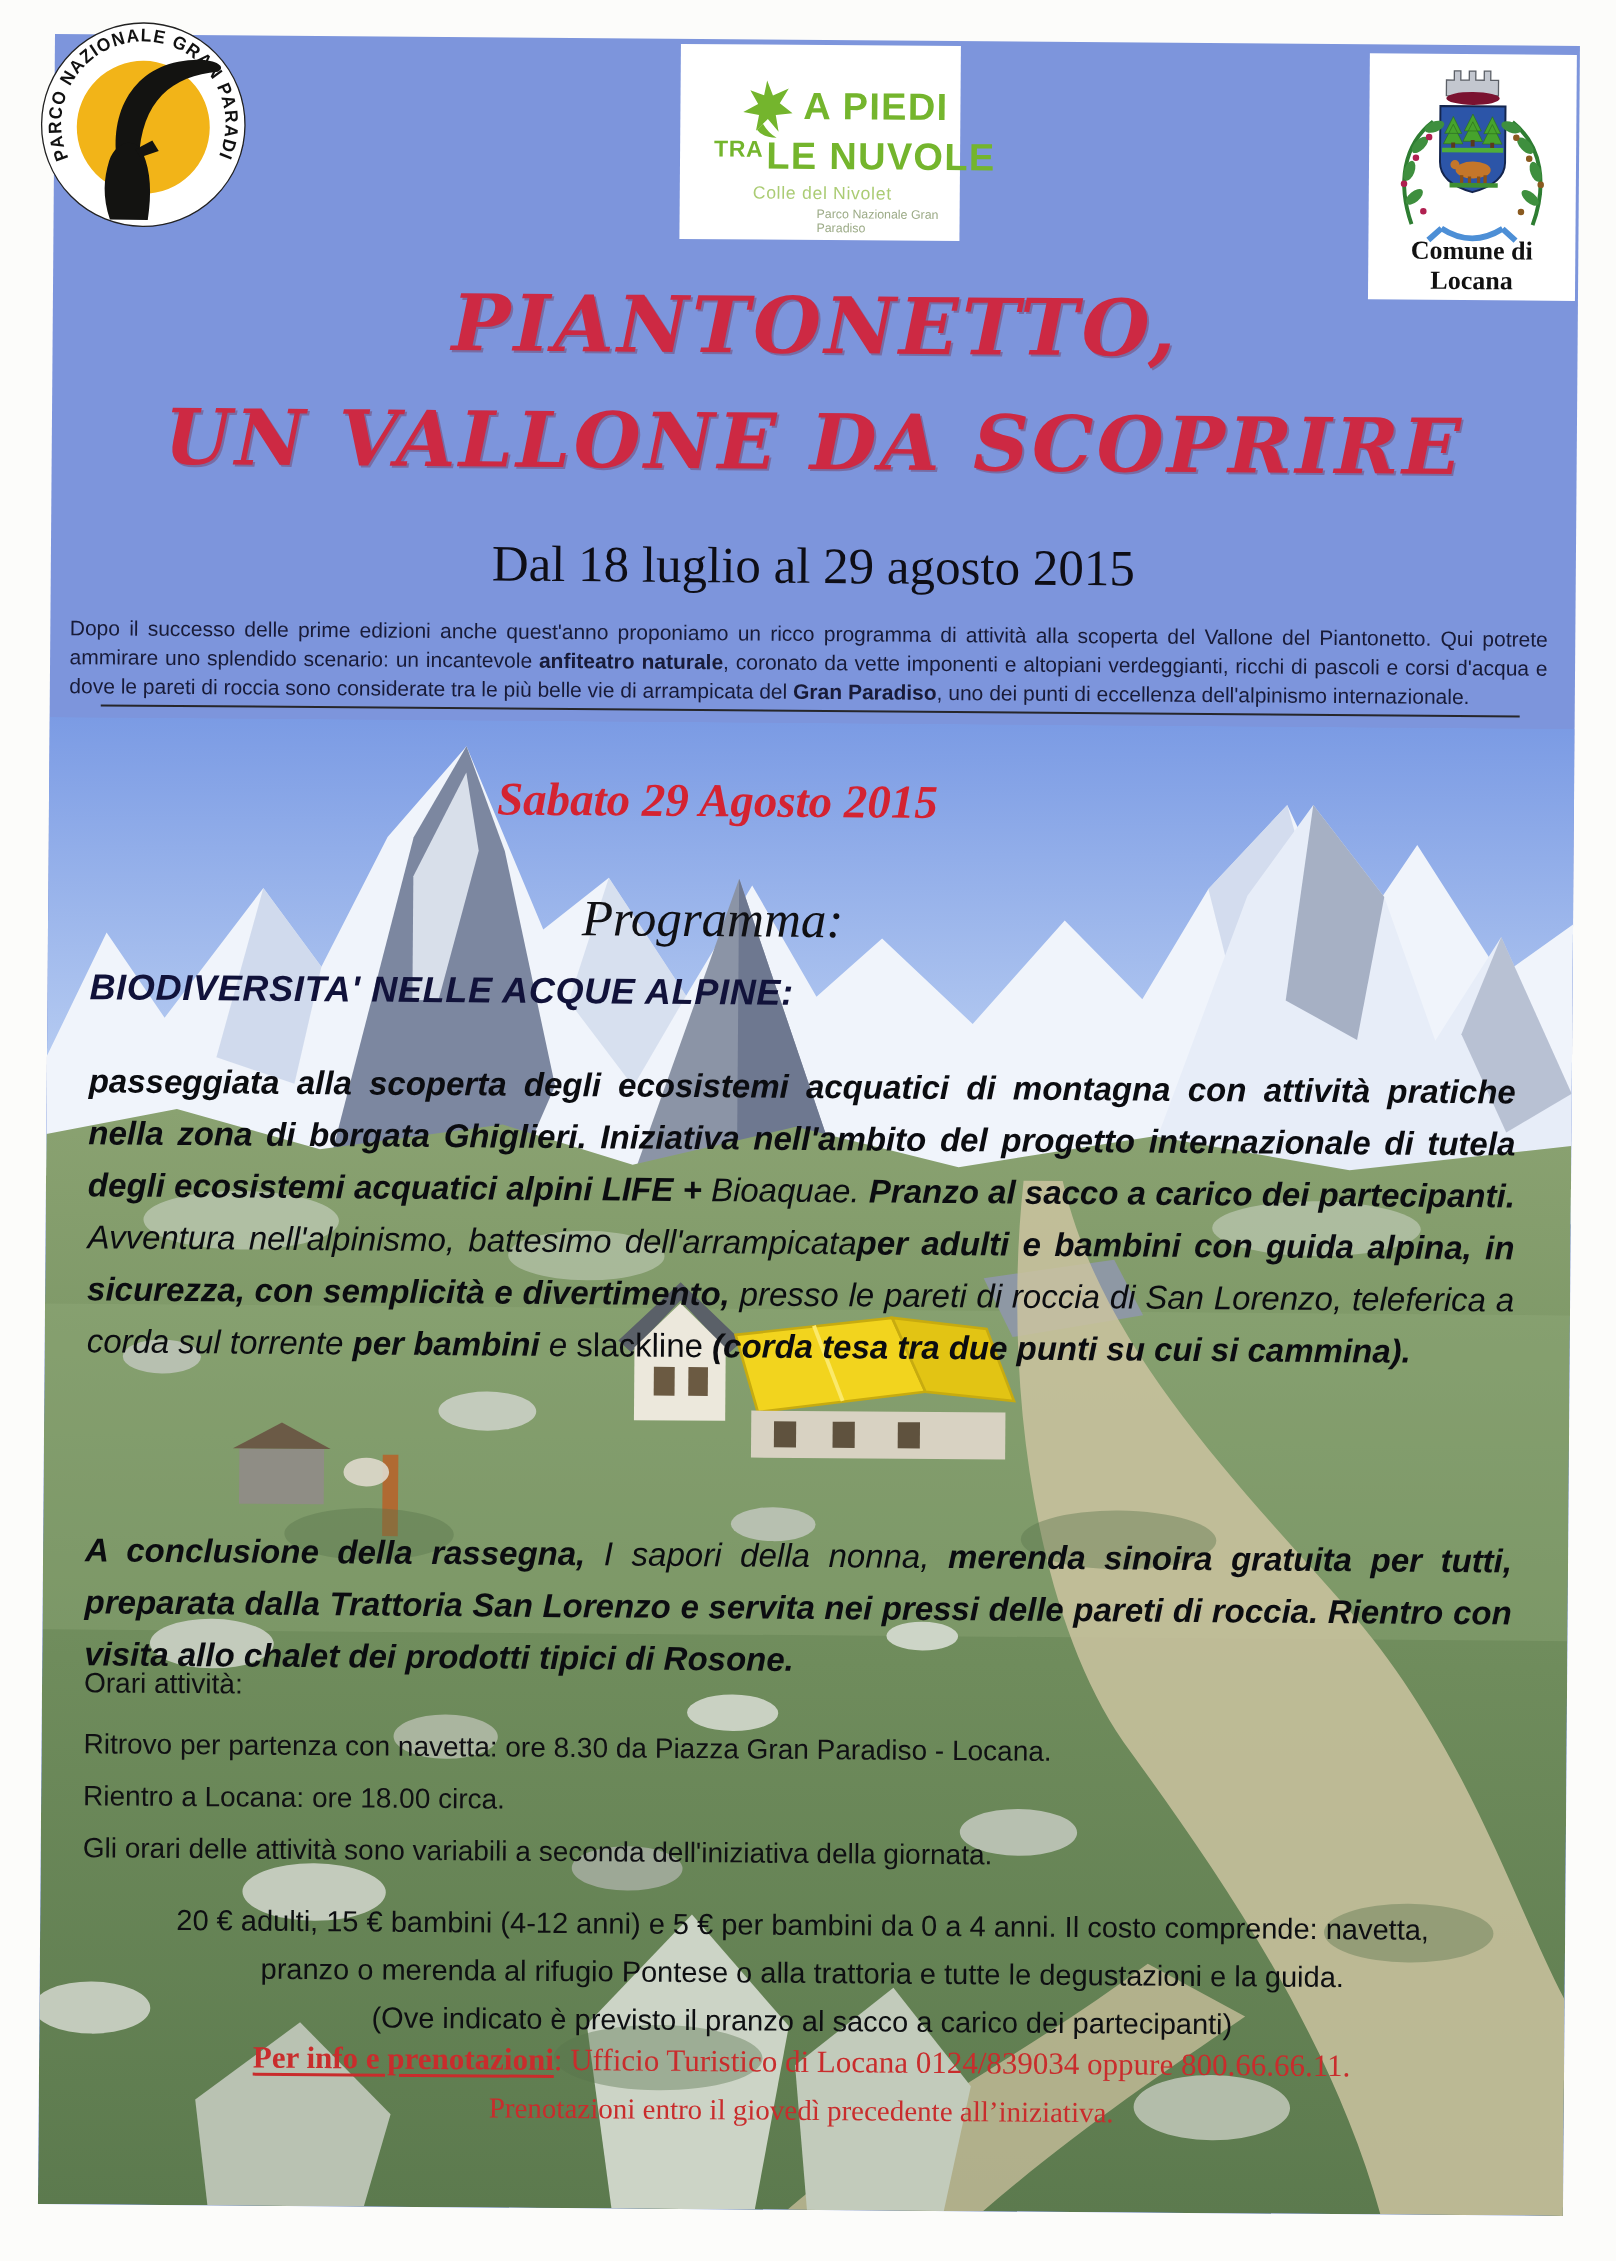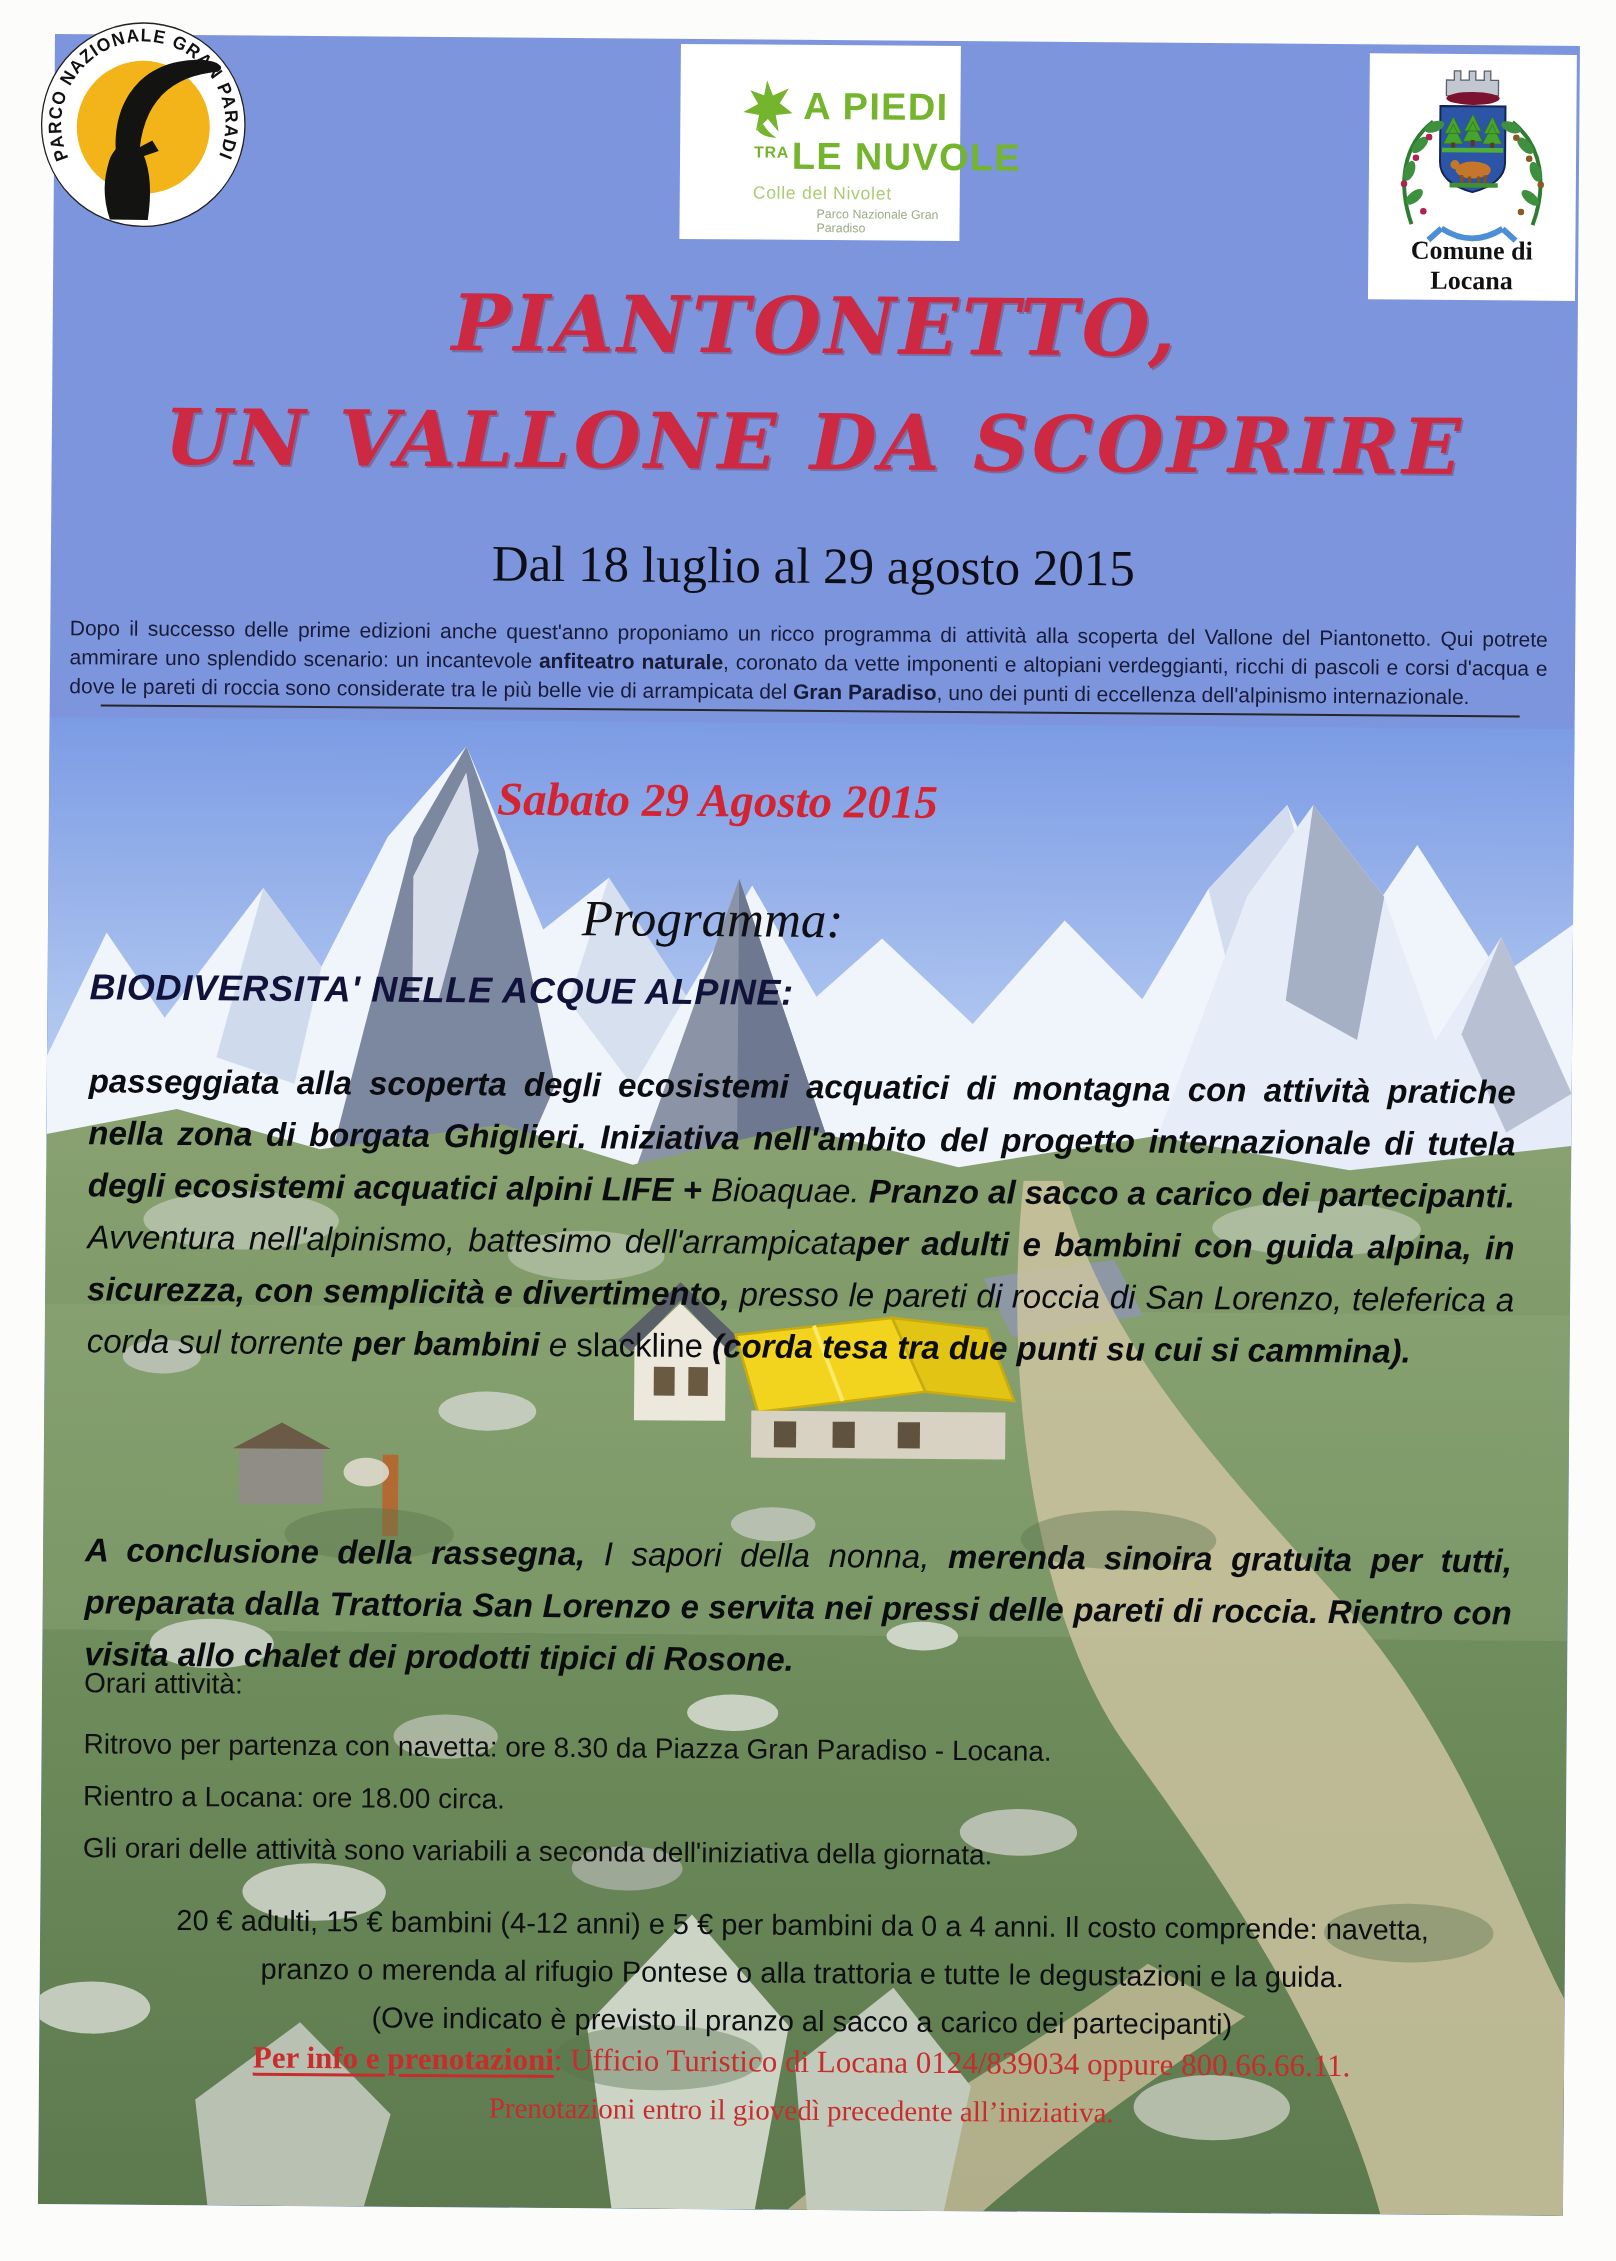--- a/index.html
+++ b/index.html
@@ -7,21 +7,21 @@
        font-family:"Liberation Sans", sans-serif;}
   .poster{position:absolute;left:55px;top:34px;width:1525px;height:2170px;
           background:#7d95dc;transform:rotate(0.45deg);transform-origin:0 0;}
   
   .logo-park{position:absolute;left:-14.3px;top:-13px;width:206px;height:206px;}
   .logo-nuvole{position:absolute;left:626px;top:5.2px;width:280px;height:195px;background:#fff;}
   .nuv-inner{position:relative;width:100%;height:100%;}
   .nuv-star{position:absolute;left:57px;top:34px;}
   .nuv-apiedi{position:absolute;left:123px;top:40px;font-size:38px;font-weight:bold;color:#74b52d;letter-spacing:1.3px;}
   .nuv-line2{position:absolute;left:34px;top:90px;color:#74b52d;white-space:nowrap;}
-  .nuv-tra{font-size:16px;font-weight:bold;vertical-align:11.7px;letter-spacing:0.7px;margin-left:40px;}
+  .nuv-tra{font-size:23px;font-weight:bold;vertical-align:11.7px;letter-spacing:0.7px;}
   .nuv-lenuvole{font-size:38px;font-weight:bold;letter-spacing:1.3px;}
   .nuv-sub1{position:absolute;left:73px;top:138px;font-size:17.6px;color:#abcc74;letter-spacing:0.7px;}
   .nuv-sub2{position:absolute;left:137px;top:162px;font-size:12.4px;color:#9cab87;}
   .logo-comune{position:absolute;left:1315px;top:9px;width:207px;height:246px;background:#fff;}
   .comune-caption{position:absolute;left:0;right:0;bottom:3.9px;text-align:center;
       font-family:"Liberation Serif", serif;font-weight:bold;font-size:26px;color:#111;}
   
   .title{position:absolute;left:0;right:0;text-align:center;
          font-family:"DejaVu Serif", serif;font-style:italic;font-weight:bold;
          color:#cd2943;letter-spacing:3.3px;

